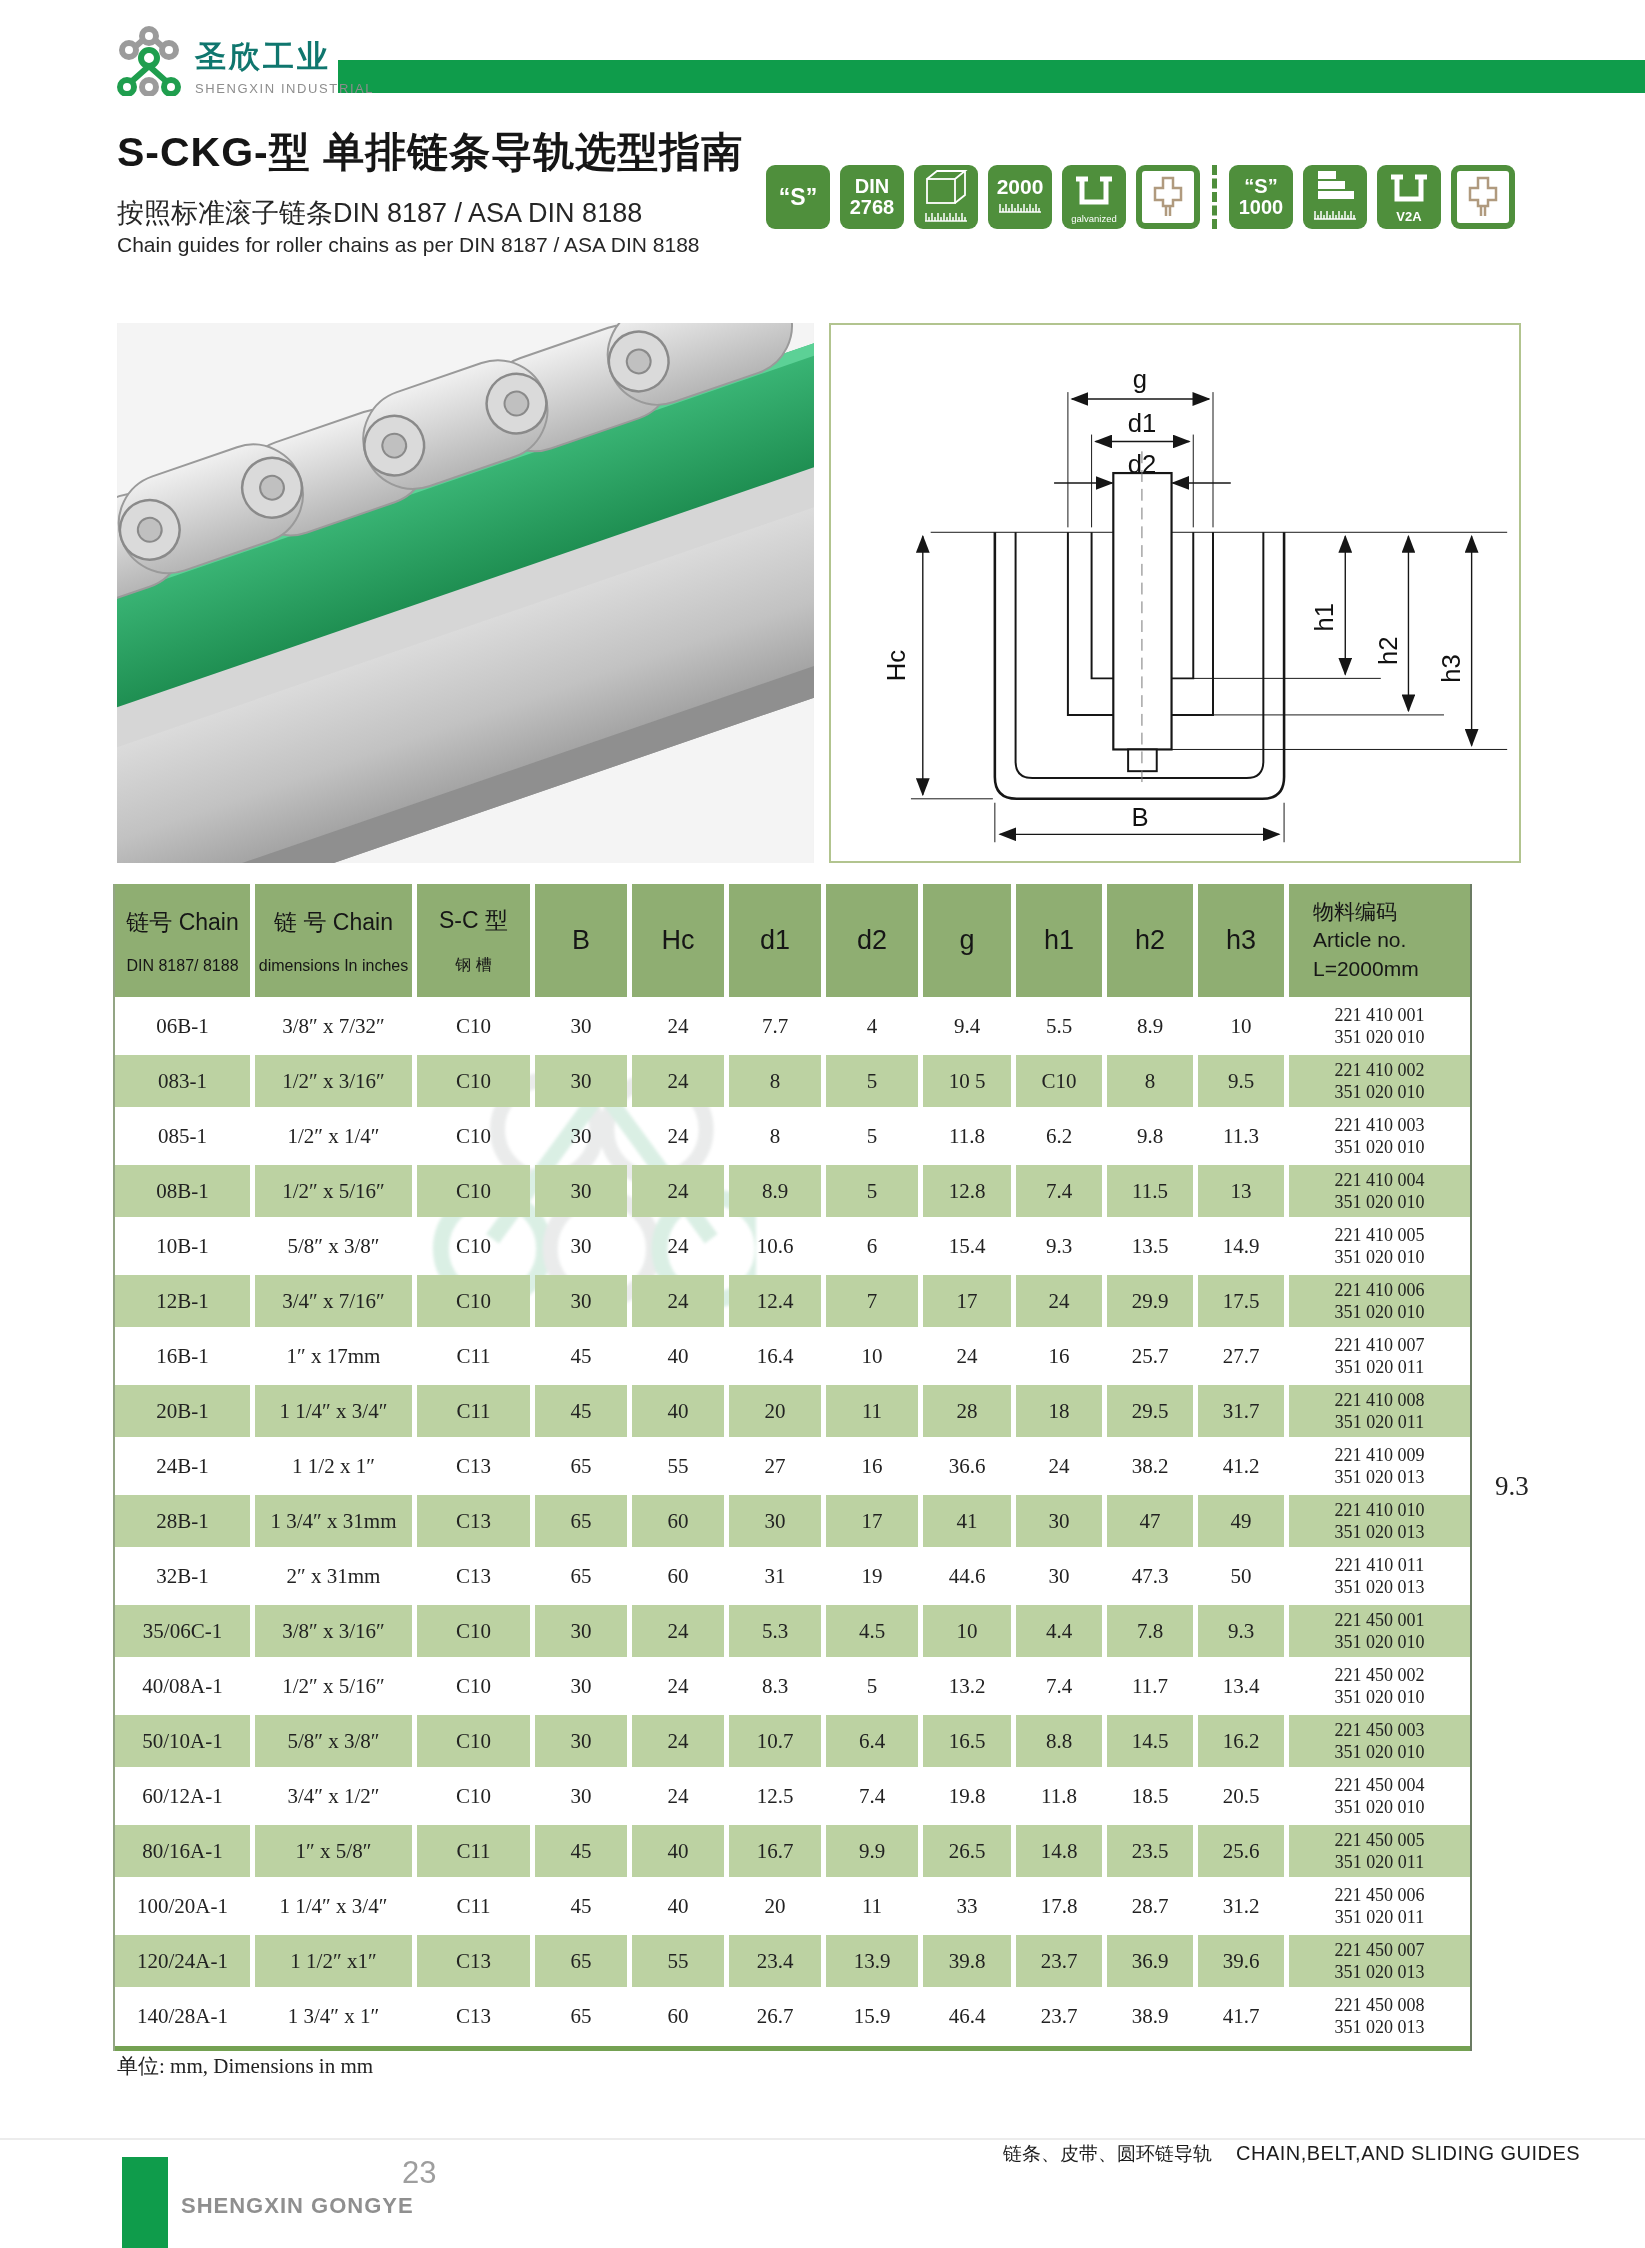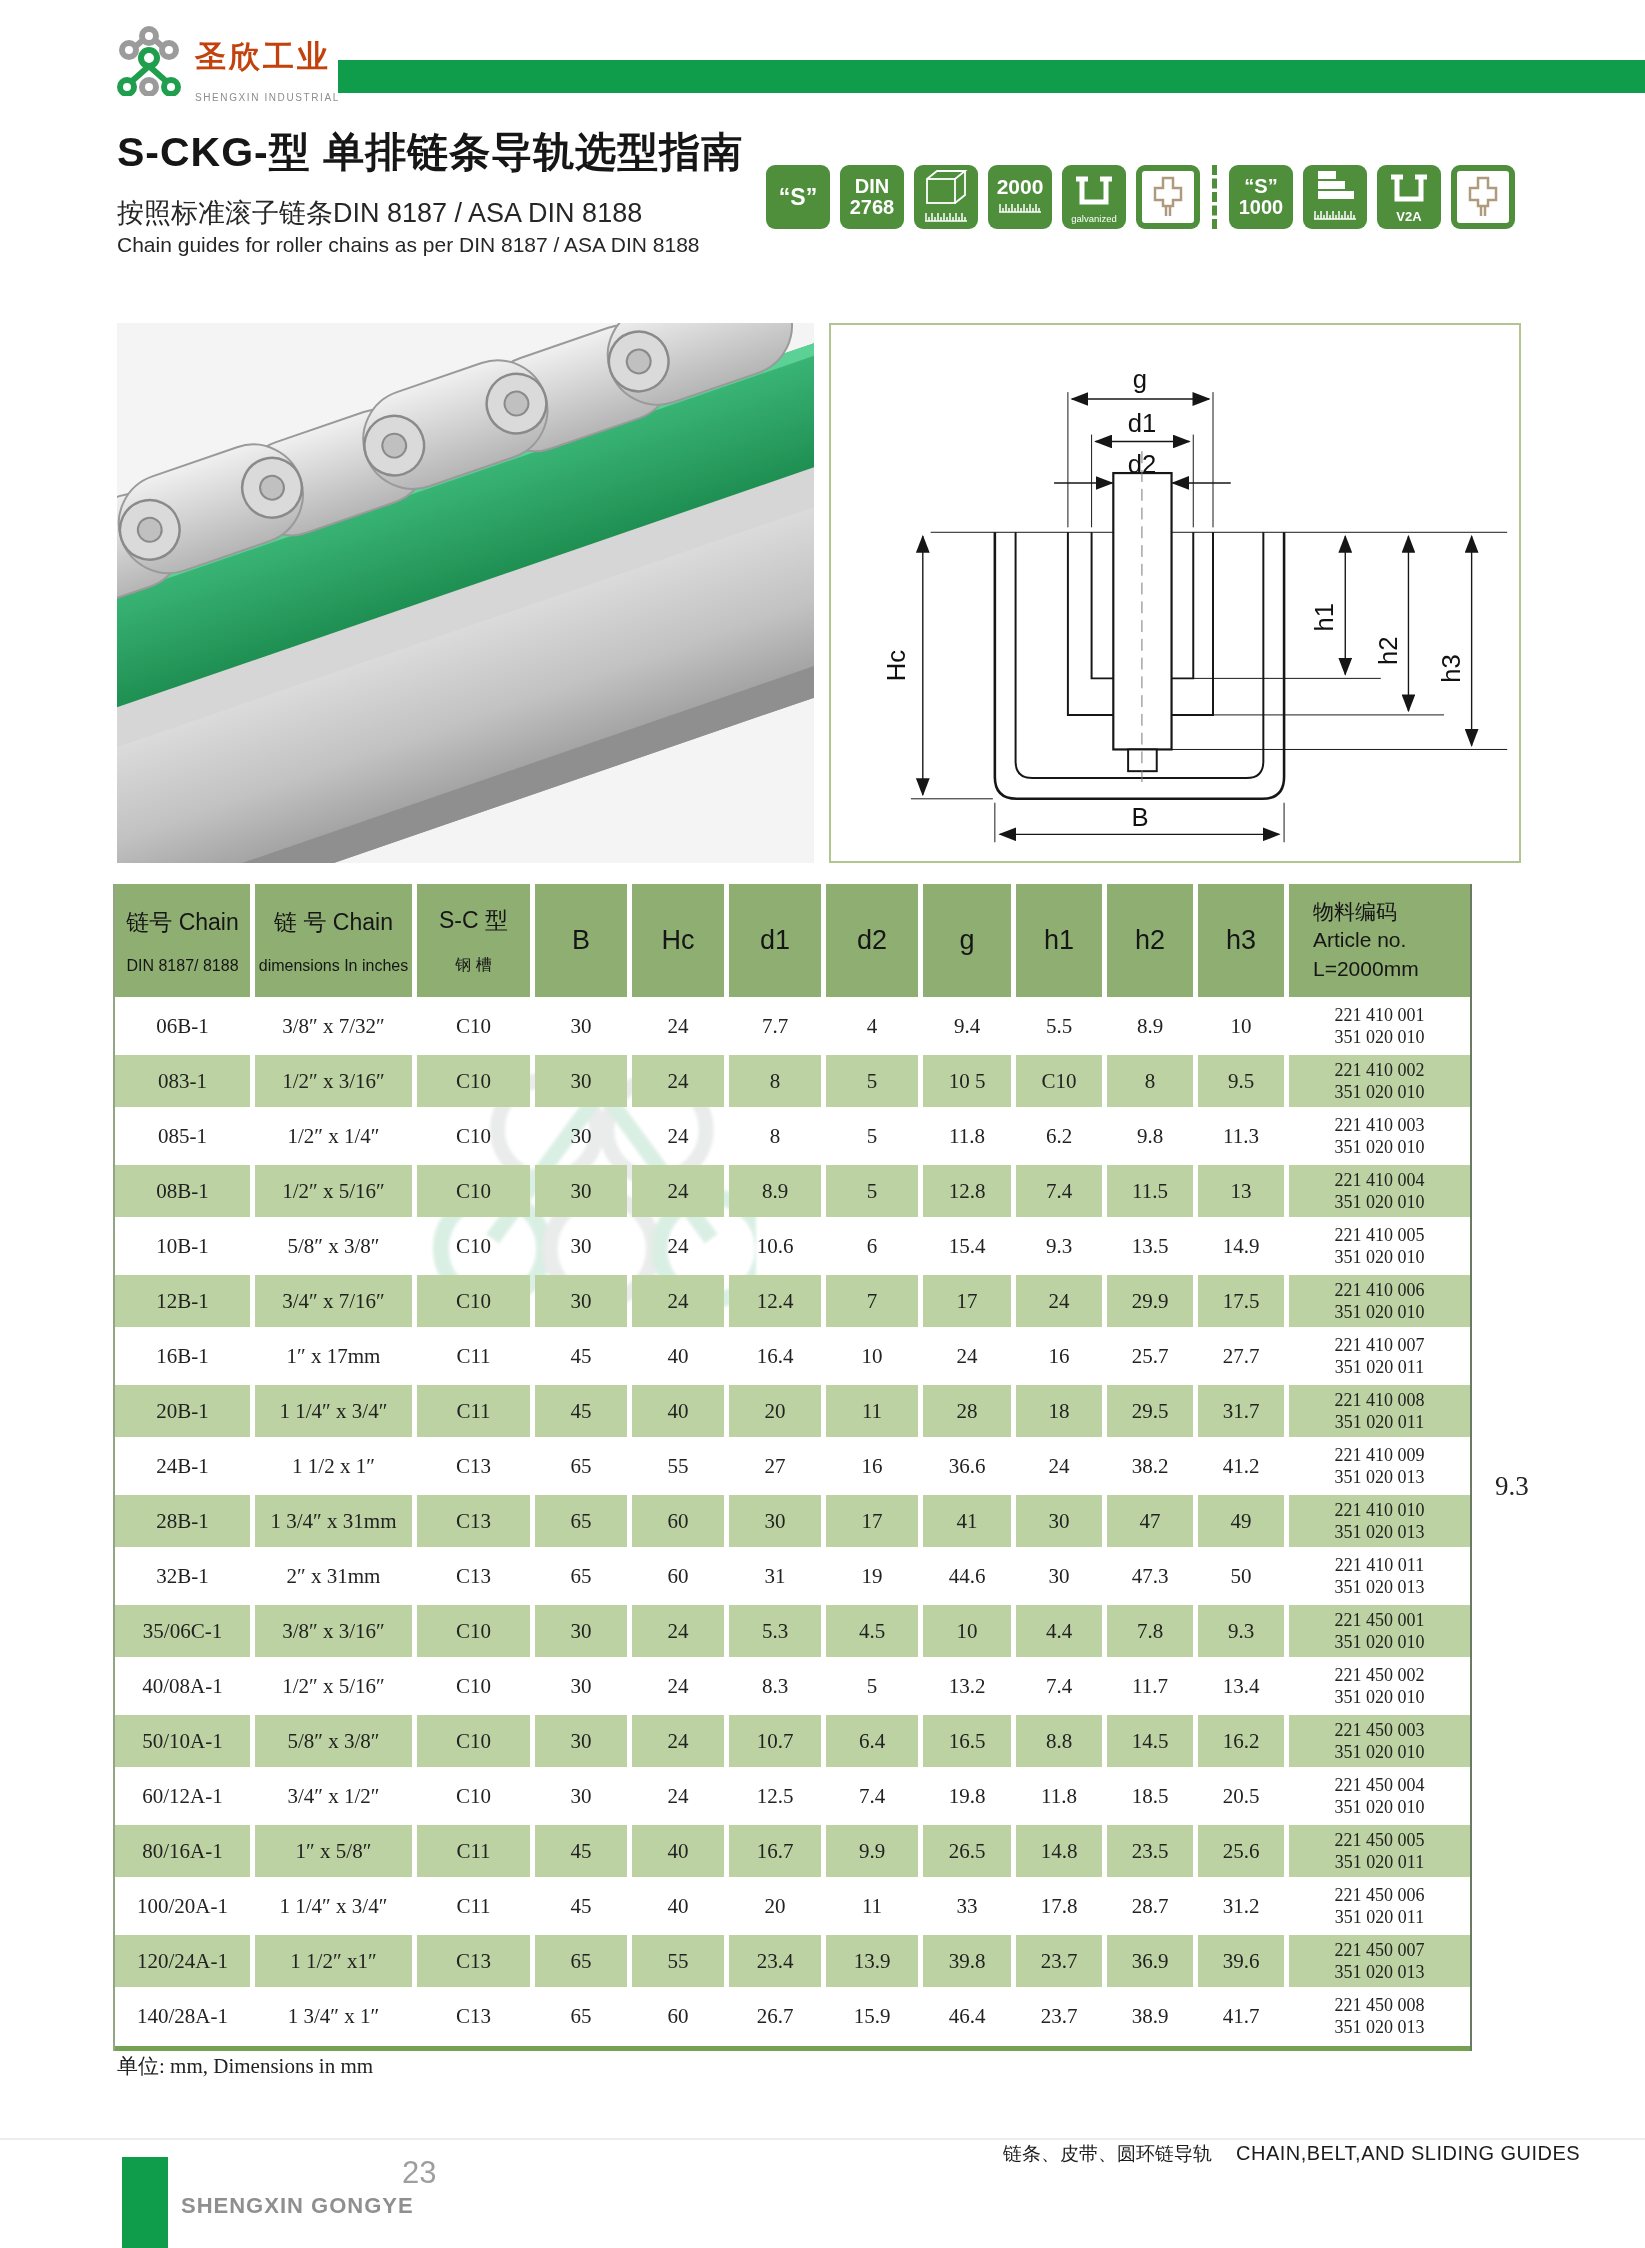--- a/index.html
+++ b/index.html
@@ -2,22 +2,22 @@
 <html><head>
 <meta charset="utf-8">
 <style>
   html,body{margin:0;padding:0;background:#fff;}
   .page{position:relative;width:1646px;height:2249px;background:#fff;overflow:hidden;
         font-family:"Liberation Sans",sans-serif;color:#1a1a1a;}
   
   .green-bar{position:absolute;left:338px;top:60px;width:1307px;height:33px;background:#0f9c4b;}
   .logo{position:absolute;left:117px;top:26px;display:flex;align-items:flex-start;gap:14px;}
   .logo-text{display:flex;flex-direction:column;margin-top:10px;}
-  .brand-cn{font-size:31px;font-weight:bold;letter-spacing:3px;color:#c2410c;}
-  .brand-en{font-size:10px;letter-spacing:1.6px;color:#8d8d8d;margin-top:14px;}
+  .brand-cn{font-size:31px;font-weight:bold;letter-spacing:3px;color:#0f766e;}
+  .brand-en{font-size:13px;letter-spacing:1.6px;color:#8d8d8d;margin-top:3px;}
   
   .page-title{position:absolute;left:117px;top:125px;font-size:41px;font-weight:bold;letter-spacing:1px;color:#161616;}
   .sub-cn{position:absolute;left:117px;top:195px;font-size:27px;color:#262626;}
   .sub-en{position:absolute;left:117px;top:233px;font-size:21px;color:#262626;}
   
   .badges{position:absolute;left:766px;top:165px;display:flex;gap:10px;height:64px;align-items:stretch;}
   .badge{width:64px;height:64px;background:#4f8f3c;border-radius:9px;color:#fff;display:flex;
          flex-direction:column;align-items:center;justify-content:center;font-weight:bold;box-sizing:border-box;}
   .badge .big{font-size:23px;line-height:1;}
   .badge .two{font-size:20px;line-height:1.05;text-align:left;}

